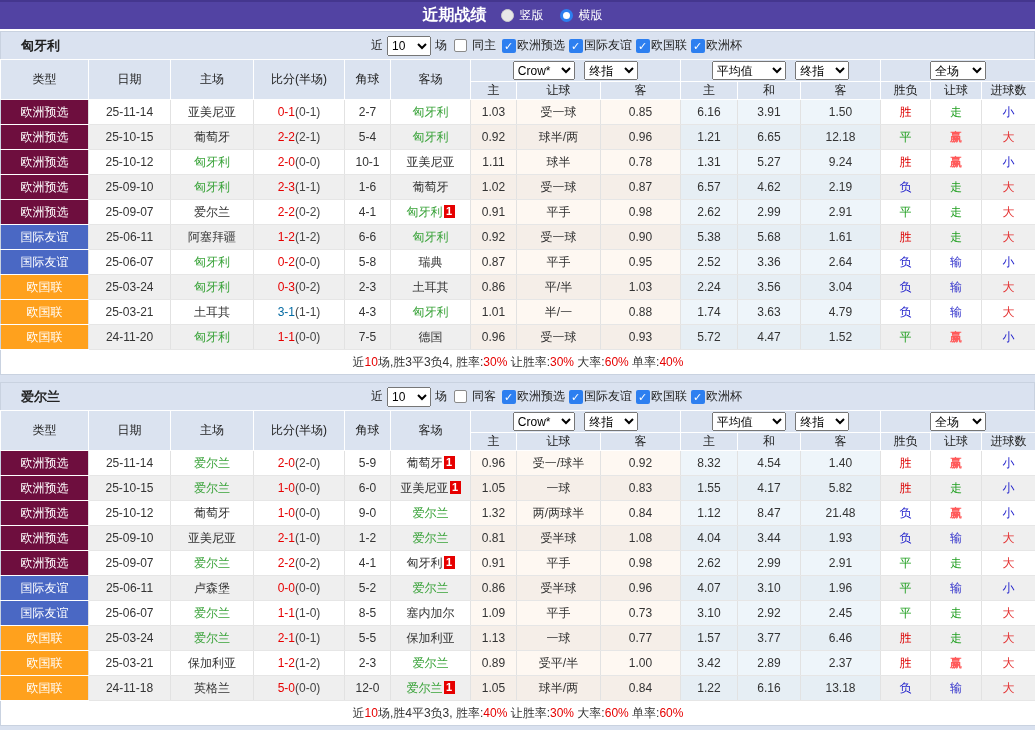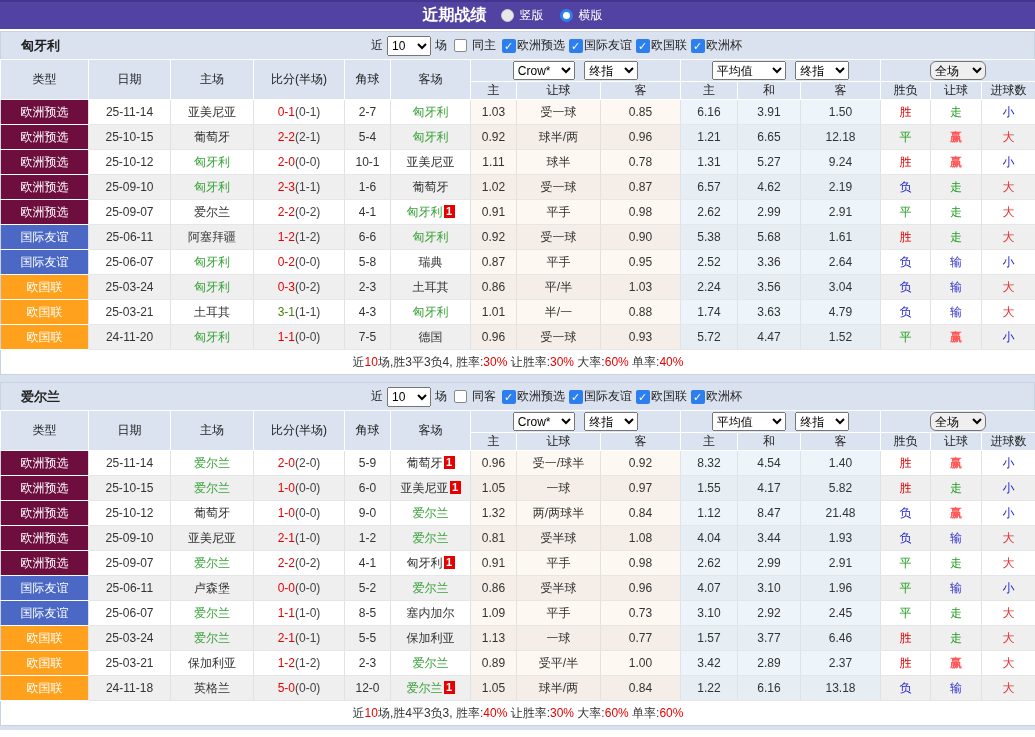--- a/index.html
+++ b/index.html
@@ -30,21 +30,21 @@
   .cb.on  { width: 14px; height: 14px; background: #2D7FF0; position: relative; margin: 0 1px 0 4px; }
   .cb.on::after { content: "\2713"; position: absolute; left: 2px; top: 0px;
     color: #fff; font-size: 11px; font-weight: bold; line-height: 14px; }
 
   table { width: 100%; border-collapse: collapse; table-layout: fixed; border: 1px solid #C9D2E0; }
   thead th { background: #DBE3F0; font-weight: normal; font-size: 12px; color: #222;
     border: 1px solid #fff; padding: 0; }
   tr.ghead th { height: 22px; }
   tr.shead th { height: 17px; }
   thead select { font-size: 12px; height: 19px; margin: 0 3px; vertical-align: middle; }
-  .sel-crow { width: 62px; } .sel-zz { width: 54px; } .sel-avg { width: 74px; } .sel-full { width: 56px; border-radius: 6px; }
+  .sel-crow { width: 62px; } .sel-zz { width: 54px; } .sel-avg { width: 74px; } .sel-full { width: 56px; }
 
   tbody td { font-size: 12px; text-align: center; height: 25px; padding: 0;
     border-right: 1px solid #E2E2E2; border-bottom: 1px solid #E6E6E6; color: #333; overflow: hidden; }
   tbody tr:nth-child(odd)  td { background: #FFFFFF; }
   tbody tr:nth-child(even) td { background: #EFEFEF; }
   tbody tr:nth-child(odd)  td.co { background: #FEF8F2; }
   tbody tr:nth-child(even) td.co { background: #F5EEE8; }
   tbody tr:nth-child(odd)  td.ca { background: #EEF5FA; }
   tbody tr:nth-child(even) td.ca { background: #E6EEF4; }
   td.c-type { color: #fff; border-bottom: 1px solid #fff; }
@@ -272,21 +272,21 @@
             <td class="ca">3.56</td>
             <td class="ca">3.04</td>
             <td><span style="color:#2222CC">负</span></td>
             <td><span style="color:#3333CC">输</span></td>
             <td><span style="color:#E43333">大</span></td>
           </tr>
           <tr>
             <td class="c-type" style="background: rgb(255, 161, 29);">欧国联</td>
             <td>25-03-21</td>
             <td><span style="color:#333333">土耳其</span></td>
-            <td><span style="color:#4d7c0f">3-1</span><span class="half">(1-1)</span></td>
+            <td><span style="color:#0369a1">3-1</span><span class="half">(1-1)</span></td>
             <td>4-3</td>
             <td><span style="color:#3AA33A">匈牙利</span></td>
             <td class="co">1.01</td>
             <td class="co">半/一</td>
             <td class="co">0.88</td>
             <td class="ca">1.74</td>
             <td class="ca">3.63</td>
             <td class="ca">4.79</td>
             <td><span style="color:#2222CC">负</span></td>
             <td><span style="color:#3333CC">输</span></td>
@@ -409,21 +409,21 @@
           </tr>
           <tr>
             <td class="c-type" style="background: rgb(110, 14, 62);">欧洲预选</td>
             <td>25-10-15</td>
             <td><span style="color:#3AA33A">爱尔兰</span></td>
             <td><span style="color:#E60000">1-0</span><span class="half">(0-0)</span></td>
             <td>6-0</td>
             <td><span style="color:#333333">亚美尼亚</span><span class="badge1">1</span></td>
             <td class="co">1.05</td>
             <td class="co">一球</td>
-            <td class="co">0.97</td>
+            <td class="co">0.83</td>
             <td class="ca">1.55</td>
             <td class="ca">4.17</td>
             <td class="ca">5.82</td>
             <td><span style="color:#DD0000">胜</span></td>
             <td><span style="color:#1E9E1E">走</span></td>
             <td><span style="color:#2222CC">小</span></td>
           </tr>
           <tr>
             <td class="c-type" style="background: rgb(110, 14, 62);">欧洲预选</td>
             <td>25-10-12</td>

